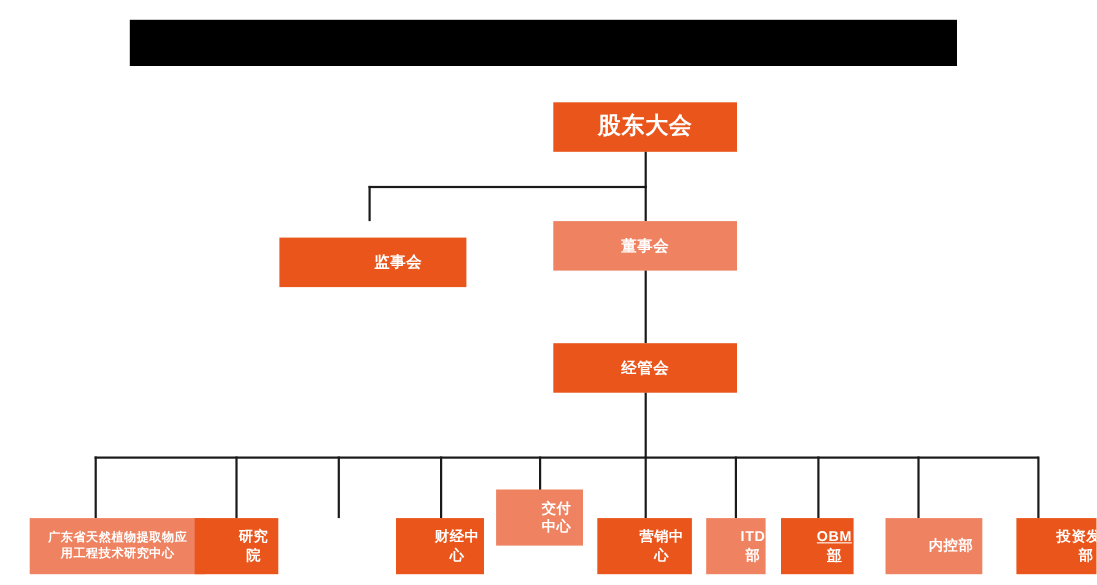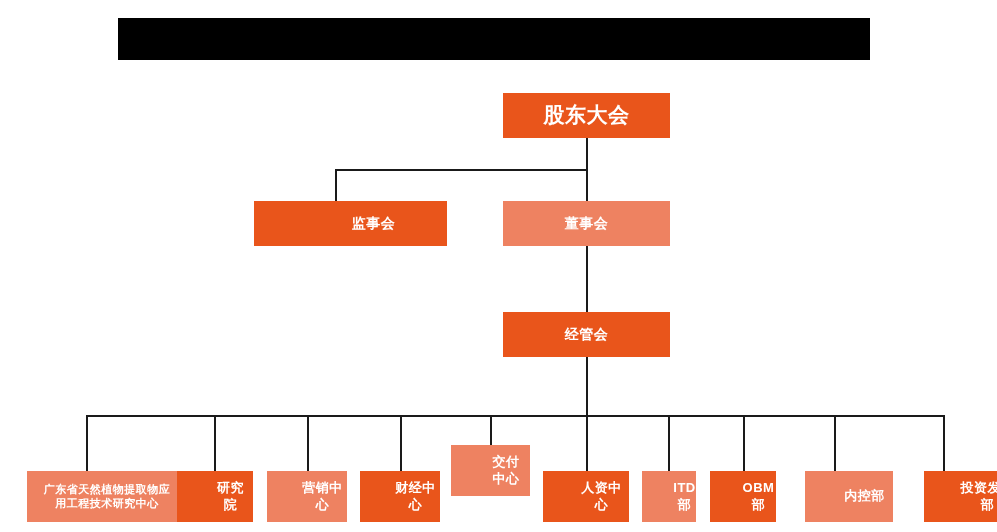--- a/index.html
+++ b/index.html
@@ -73,21 +73,21 @@
   </div>
 
   <div class="ln v" style="left:586px; top:138px; height:32px;"></div>
 
   <div class="ln h" style="left:335px; top:169px; width:253px;"></div>
 
   <div class="ln v" style="left:335px; top:169px; height:32px;"></div>
 
   <div class="ln v" style="left:586px; top:169px; height:32px;"></div>
 
-  <div class="node dark fs-14" style="left:254px; top:201px; width:193px; height:45px;padding-left:46px;">
+  <div class="node dark fs-14" style="left:254px; top:216px; width:170px; height:45px;padding-left:46px;">
     <span class="label">监事会</span>
   </div>
 
   <div class="node light fs-14" style="left:503px; top:201px; width:167px; height:45px;">
     <span class="label">董事会</span>
   </div>
 
   <div class="ln v" style="left:586px; top:246px; height:66px;"></div>
 
   <div class="node dark fs-14" style="left:503px; top:312px; width:167px; height:45px;">
@@ -111,41 +111,38 @@
 
   <div class="node light fs-11" style="left:3px; top:471px; width:160px; height:51px; flex-direction:column;margin-left:24px;">
     <span class="label">广东省天然植物提取物应</span>
     <span class="label">用工程技术研究中心</span>
   </div>
 
   <div class="node dark fs-13" style="left:177px; top:471px; width:76px; height:51px;">
     <span class="label">研究院</span>
   </div>
 
-  <div class="node light fs-13" style="left:267px; top:471px; width:80px; height:51px;">
-    <span class="label">营销中心</span>
-  </div>
 
   <div class="node dark fs-13" style="left:360px; top:471px; width:80px; height:51px;">
     <span class="label">财经中心</span>
   </div>
 
   <div class="node light fs-13" style="left:451px; top:445px; width:79px; height:51px;">
     <span class="label">交付中心</span>
   </div>
 
   <div class="node dark fs-13" style="left:543px; top:471px; width:86px; height:51px;">
-    <span class="label">人资中心</span>
+    <span class="label">营销中心</span>
   </div>
 
   <div class="node light fs-13" style="left:642px; top:471px; width:54px; height:51px;">
     <span class="label">ITD部</span>
   </div>
 
-  <div class="node dark fs-13" style="left:710px; top:471px; width:66px; height:51px;">
+  <div class="node dark fs-13" style="left:710px; top:471px; width:66px; height:51px;text-decoration:underline;">
     <span class="label">OBM部</span>
   </div>
 
   <div class="node light fs-13" style="left:790px; top:471px; width:88px; height:51px;margin-left:15px;">
     <span class="label">内控部</span>
   </div>
 
   <div class="node dark fs-13" style="left:895px; top:471px; width:96px; height:51px;margin-left:29px;">
     <span class="label">投资发展部</span>
   </div>

